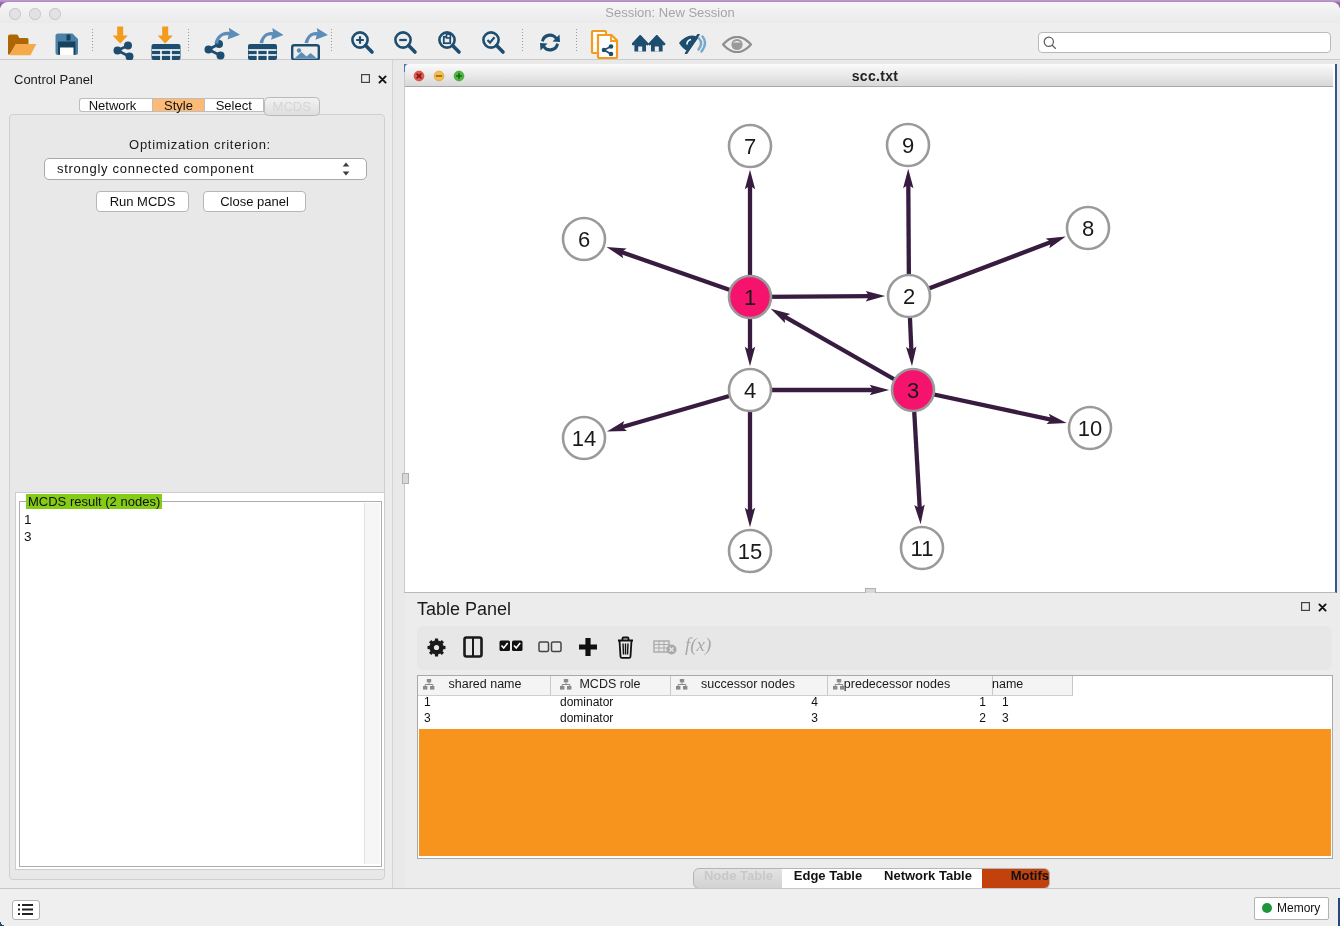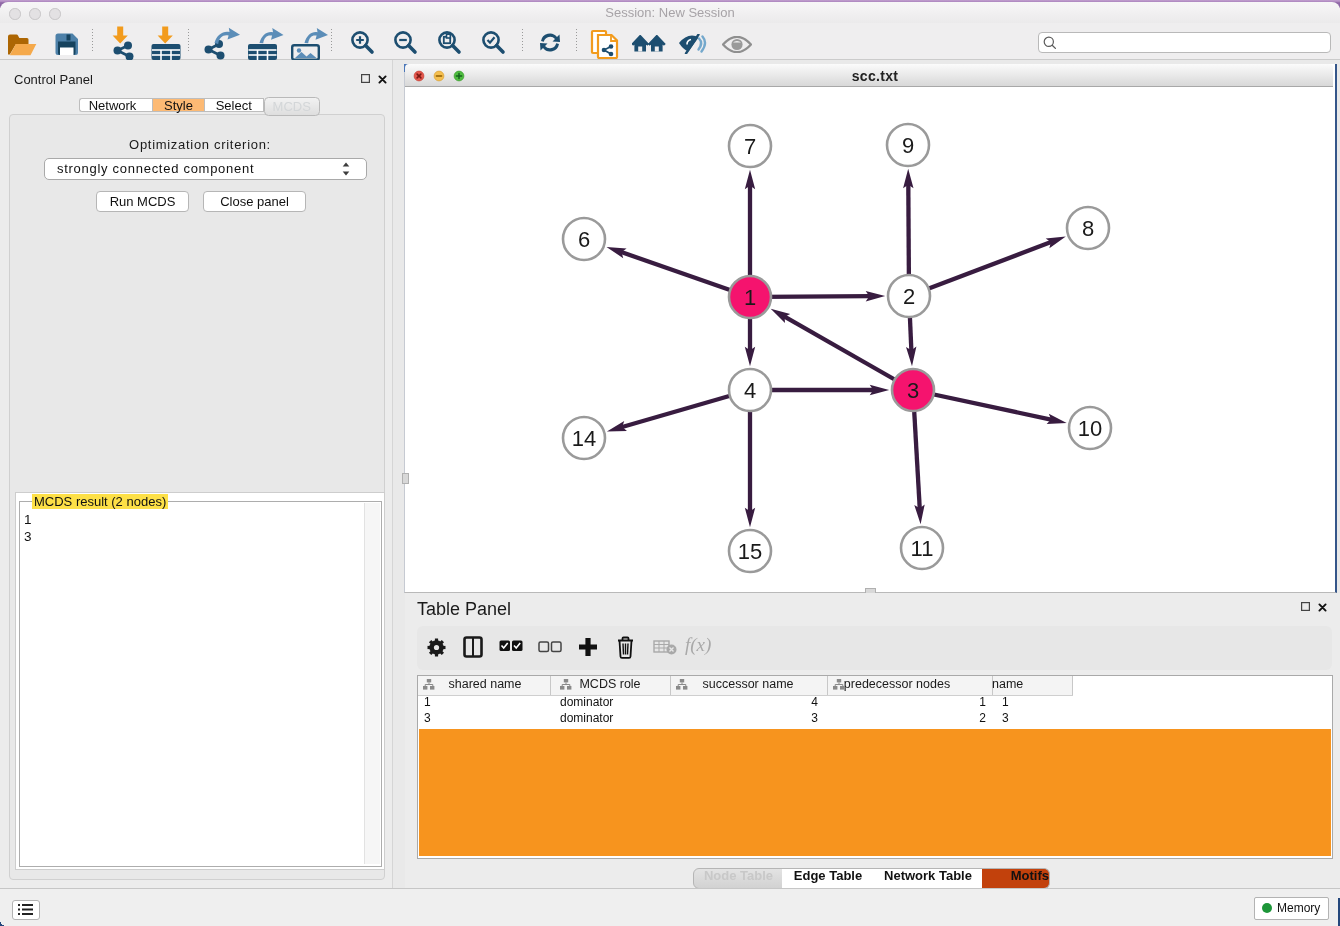--- a/index.html
+++ b/index.html
@@ -192,21 +192,21 @@
 <svg class="abs" style="left:342px;top:162px;" width="8" height="14" viewBox="0 0 8 14">
   <path d="M4,0.5 L7.3,4.6 H0.7 Z" fill="#3c3c3c"></path>
   <path d="M4,13.5 L7.3,9.4 H0.7 Z" fill="#3c3c3c"></path>
 </svg>
 
 <div class="abs" style="left:96px;top:191px;width:91px;height:19px;background:#fff;border:1px solid #b6b6b6;border-radius:4px;font-size:13px;color:#111;text-align:center;line-height:19px;">Run MCDS</div>
 <div class="abs" style="left:203px;top:191px;width:101px;height:19px;background:#fff;border:1px solid #b6b6b6;border-radius:4px;font-size:13px;color:#111;text-align:center;line-height:19px;">Close panel</div>
 
 <div class="abs" style="left:15px;top:492px;width:368px;height:376px;background:#fff;border:1px solid #cdcdcd;"></div>
 <div class="abs" style="left:19px;top:501px;width:361px;height:364px;border:1px solid #adadad;"></div>
-<div class="abs" style="left:32px;top:494px;background:#fde047;padding:0 2px;font-size:13px;color:#111;">MCDS result (2 nodes)</div>
+<div class="abs" style="left:26px;top:494px;background:#84cc16;padding:0 2px;font-size:13px;color:#111;">MCDS result (2 nodes)</div>
 <div class="abs" style="left:24px;top:512px;font-size:13.5px;color:#111;">1</div>
 <div class="abs" style="left:24px;top:529px;font-size:13.5px;color:#111;">3</div>
 <div class="abs" style="left:364px;top:503px;width:15px;height:361px;background:#f6f6f6;border-left:1px solid #e2e2e2;"></div>
 
 <div class="abs" style="left:404px;top:64px;width:930px;height:528px;background:#fff;border-left:1px solid #c6cad2;border-right:2px solid #35568a;border-bottom:1px solid #b9b9b9;"></div>
 <div class="abs" style="left:404px;top:64px;width:6px;height:6px;border-left:2px solid #4a76b8;border-top:2px solid #4a76b8;"></div>
 <div class="abs" style="left:405px;top:64px;width:928px;height:22px;background:linear-gradient(#fbfbfb,#d8d8d8);border-bottom:1px solid #a8a8a8;border-radius:4px 4px 0 0;"></div>
 <div class="abs" style="left:411px;top:68px;width:928px;text-align:center;font-size:14px;font-weight:600;color:#222;letter-spacing:0.3px;">scc.txt</div>
 
 <svg class="abs" style="left:412px;top:69px;" width="60" height="14" viewBox="0 0 60 14">
@@ -364,21 +364,21 @@
 
 <div class="abs" style="left:418px;top:676px;width:655px;height:19px;background:#f4f4f4;border-bottom:1px solid #cfcfcf;"></div>
 <div class="abs" style="left:550px;top:676px;width:1px;height:19px;background:#c8c8c8;"></div>
 <div class="abs" style="left:670px;top:676px;width:1px;height:19px;background:#c8c8c8;"></div>
 <div class="abs" style="left:827px;top:676px;width:1px;height:19px;background:#c8c8c8;"></div>
 <div class="abs" style="left:992px;top:676px;width:1px;height:19px;background:#c8c8c8;"></div>
 <div class="abs" style="left:1072px;top:676px;width:1px;height:19px;background:#c8c8c8;"></div>
 <div id="hdr-icons"></div>
 <div class="abs" style="left:435px;top:677px;width:100px;text-align:center;font-size:12.5px;color:#1a1a1a;">shared name</div>
 <div class="abs" style="left:560px;top:677px;width:100px;text-align:center;font-size:12.5px;color:#1a1a1a;">MCDS role</div>
-<div class="abs" style="left:688px;top:677px;width:120px;text-align:center;font-size:12.5px;color:#1a1a1a;">successor name</div>
+<div class="abs" style="left:688px;top:677px;width:120px;text-align:center;font-size:12.5px;color:#1a1a1a;">successor nodes</div>
 <div class="abs" style="left:832px;top:677px;width:130px;text-align:center;font-size:12.5px;color:#1a1a1a;">predecessor nodes</div>
 <div class="abs" style="left:992px;top:677px;width:76px;text-align:left;font-size:12.5px;color:#1a1a1a;">name</div>
 
 <div class="abs" style="left:424px;top:695px;font-size:12px;color:#111;">1</div>
 <div class="abs" style="left:560px;top:695px;font-size:12px;color:#111;">dominator</div>
 <div class="abs" style="left:770px;top:695px;width:48px;text-align:right;font-size:12px;color:#111;">4</div>
 <div class="abs" style="left:938px;top:695px;width:48px;text-align:right;font-size:12px;color:#111;">1</div>
 <div class="abs" style="left:1002px;top:695px;font-size:12px;color:#111;">1</div>
 <div class="abs" style="left:424px;top:711px;font-size:12px;color:#111;">3</div>
 <div class="abs" style="left:560px;top:711px;font-size:12px;color:#111;">dominator</div>

